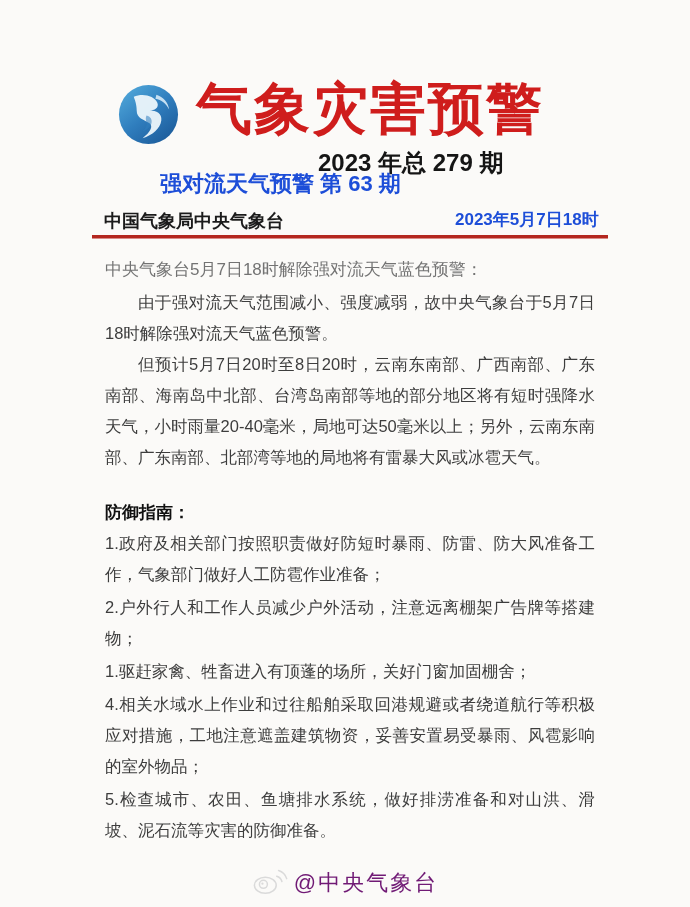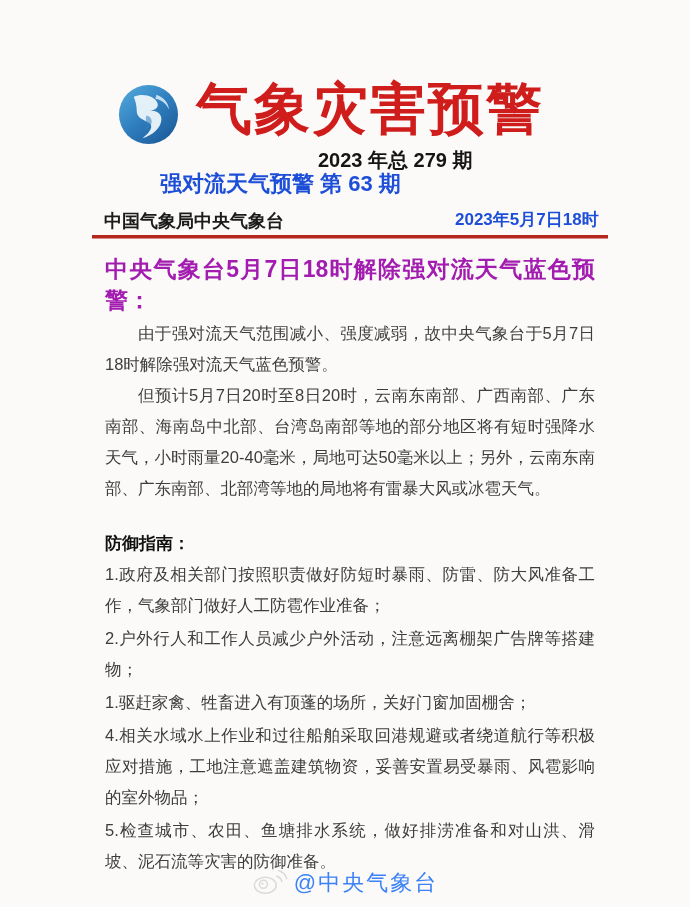--- a/index.html
+++ b/index.html
@@ -31,21 +31,21 @@
     font-size: 56px;
     line-height: 62px;
     color: #cf1d1c;
     letter-spacing: 2px;
     white-space: nowrap;
   }
 
   .issue-total {
     position: absolute;
     left: 318px; top: 147px;
-    font-size: 20px;
+    font-size: 24px;
     font-weight: bold;
     color: #151515;
     white-space: nowrap;
   }
   .issue-no {
     position: absolute;
     left: 160px; top: 169px;
     font-size: 22px;
     font-weight: bold;
     color: #1d4ed8;
@@ -89,40 +89,40 @@
     position: absolute;
     left: 105px; top: 254px;
     width: 490px;
     font-size: 16.5px;
     line-height: 31px;
     color: #3d3d3d;
     text-align: justify;
   }
   .doc-body p { margin: 0; }
   .headline {
-    font-weight: bold;
-    color: #a21caf;
-    font-size: 23px;
+    font-weight: normal;
+    color: #737373;
+    font-size: 17px;
     margin-bottom: 2px !important;
   }
   .indent { text-indent: 2em; }
   .guide-title {
     font-weight: bold;
     color: #101010;
     font-size: 17px;
     margin-top: 24px !important;
   }
   .guide-item { margin-bottom: 2px !important; }
 
   
   .watermark {
     position: absolute;
     left: 0; right: 0; top: 866px;
     text-align: center;
-    color: #3b82f6;
+    color: #701a75;
     font-size: 22px;
     letter-spacing: 2px;
     white-space: nowrap;
   }
   .weibo-icon {
     display: inline-block;
     width: 38px; height: 30px;
     vertical-align: -6px;
     margin-right: 4px;
   }

